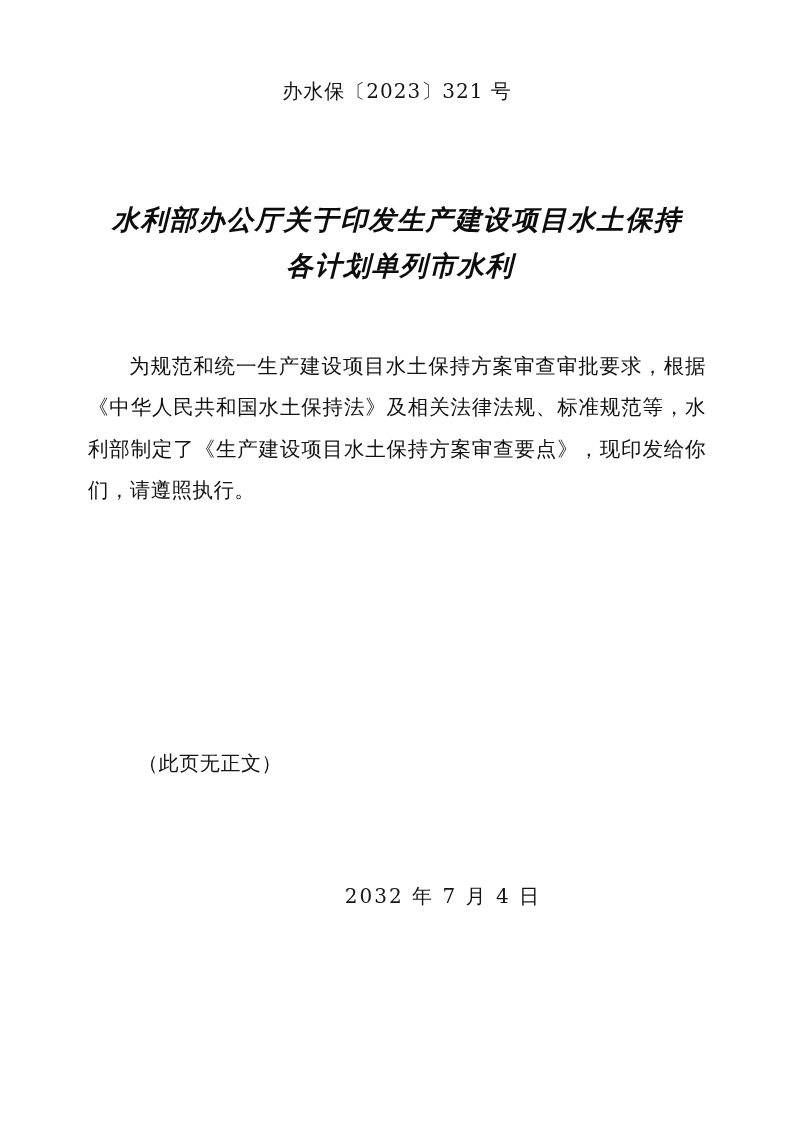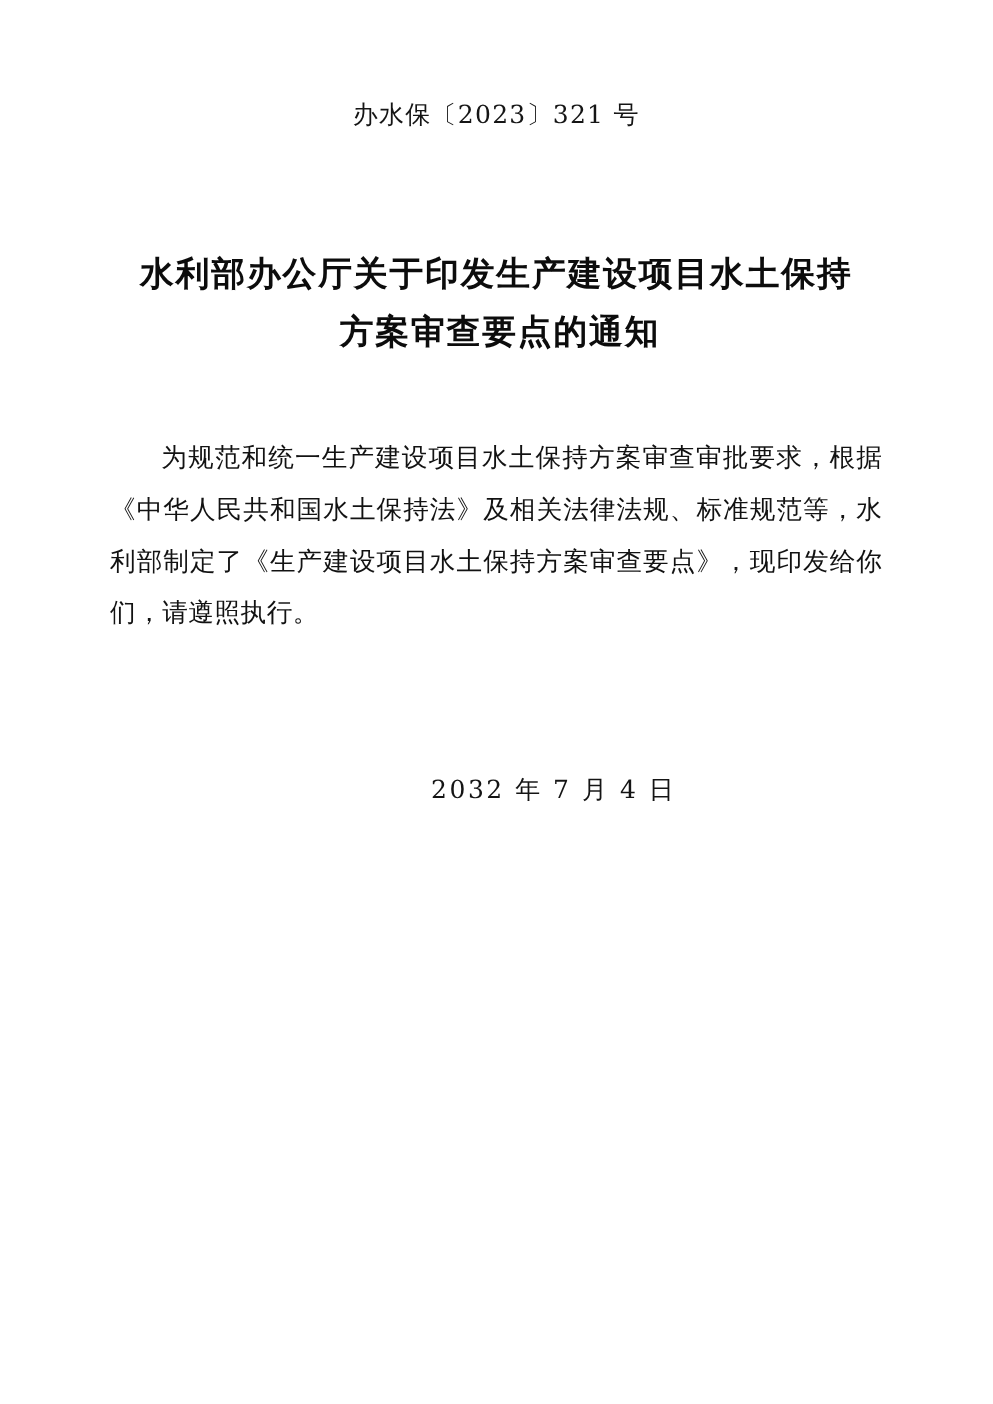--- a/index.html
+++ b/index.html
@@ -30,20 +30,21 @@
     color: #151515;
   }
   .doc-title {
     margin-top: 92px;
     text-align: center;
     font-size: 27px;
     font-weight: bold;
     line-height: 1.72;
     letter-spacing: 1.5px;
     color: #0c0c0c;
+    font-style: italic;
   }
   .doc-title .line {
     display: block;
   }
   .doc-title .line.second {
     padding-left: 6px;
   }
   .body-block {
     margin-top: 56px;
   }
@@ -87,25 +88,26 @@
 </style>
 </head>
 <body>
 
 <div class="page">
 
   <div class="doc-number">办水保〔2023〕321 号</div>
 
   <div class="doc-title">
     <span class="line first">水利部办公厅关于印发生产建设项目水土保持</span>
-    <span class="line second">方案审查要点的通知</span>
+    <span class="line second">各计划单列市水利</span>
   </div>
 
   <div class="body-block">
     <p class="para indent">为规范和统一生产建设项目水土保持方案审查审批要求，根据《中华人民共和国水土保持法》及相关法律法规、标准规范等，水利部制定了《生产建设项目水土保持方案审查要点》，现印发给你们，请遵照执行。</p>
   </div>
 
+  <div class="note">（此页无正文）</div>
 
   <div class="signature">
     <span class="sig-date">2032 年 7 月 4 日</span>
   </div>
 
 </div>
 
 </body></html>

